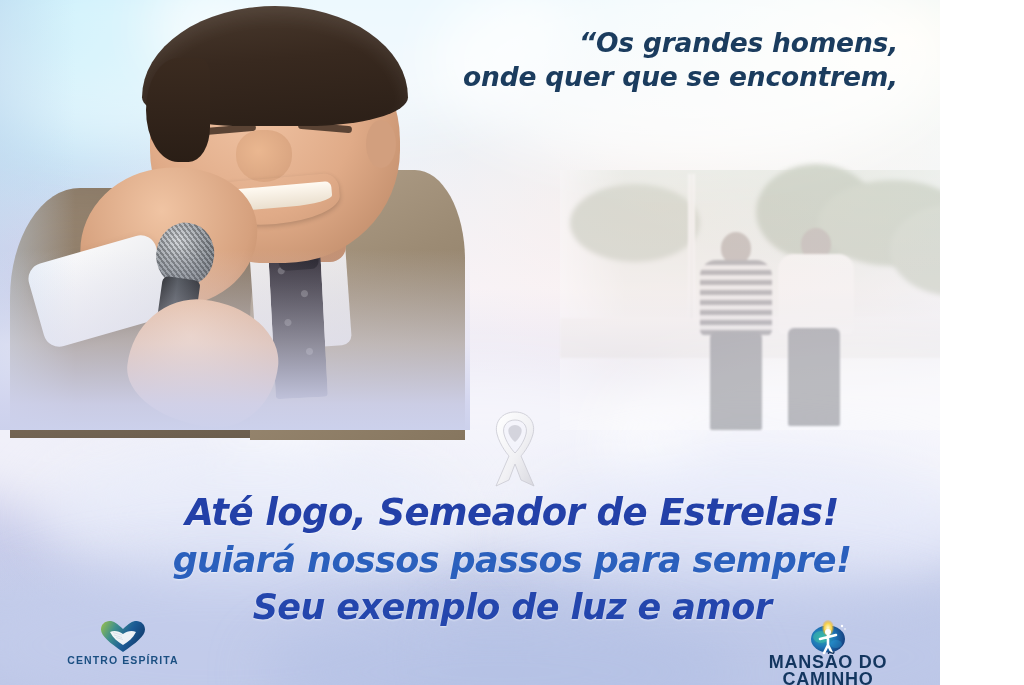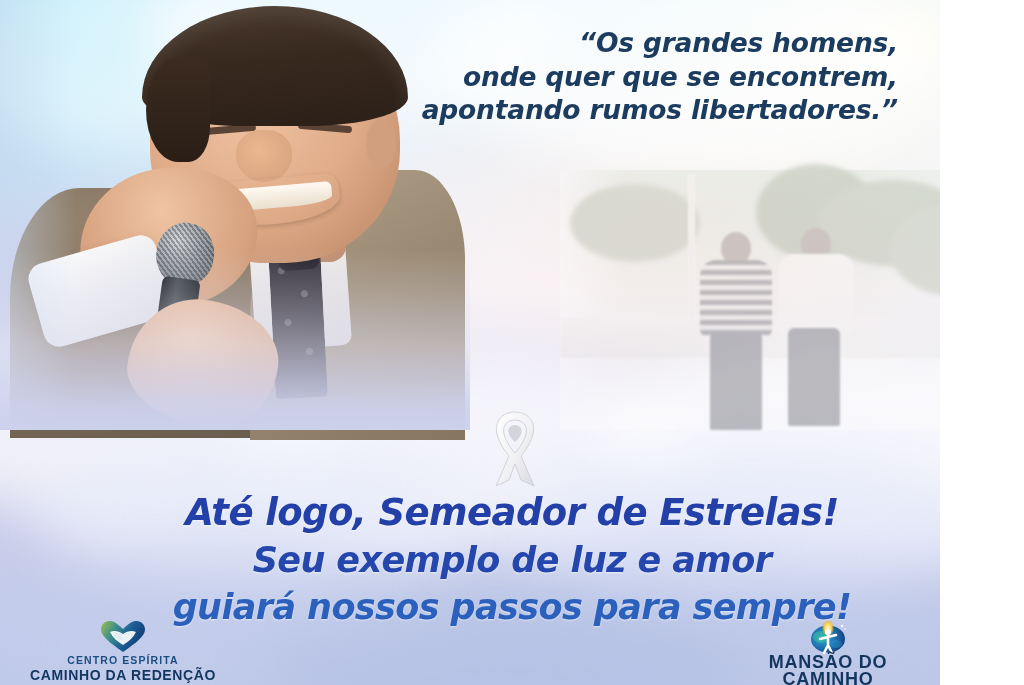--- a/index.html
+++ b/index.html
@@ -268,62 +268,60 @@
       <div class="p-mic-ball"></div>
       <div class="p-mic-body"></div>
     </div>
     <div class="p-hand2"></div>
     <div class="p-fade"></div>
   </div>
 
   <div class="quote">
     <div class="quote-line">“Os grandes homens,</div>
     <div class="quote-line">onde quer que se encontrem,</div>
-    <div class="quote-line">apontando rumos libertadores.”</div>
   </div>
 
   <div class="ribbon">
     <svg width="66" height="80" viewBox="0 0 66 80">
       <defs>
         <linearGradient id="rbg" x1="0" y1="0" x2="1" y2="1">
           <stop offset="0%" stop-color="#ffffff"></stop>
           <stop offset="55%" stop-color="#f1f1f4"></stop>
           <stop offset="100%" stop-color="#d8d8df"></stop>
         </linearGradient>
       </defs>
       <path d="M33 4 C20 4 12 14 15 26 C18 38 27 48 27 48 L14 78 L27 72 L33 56 L39 72 L52 78 L39 48 C39 48 48 38 51 26 C54 14 46 4 33 4 Z
                M33 12 C41 12 46 18 44 26 C42 34 36 42 33 45 C30 42 24 34 22 26 C20 18 25 12 33 12 Z" fill="url(#rbg)" stroke="#c9c9d2" stroke-width="0.8"></path>
       <path d="M27 20 C30 16 36 16 39 20 C41 24 38 30 33 34 C28 30 25 24 27 20 Z" fill="#b9b9c4" opacity="0.55"></path>
     </svg>
   </div>
 
   <div class="headline">
     <div class="hl hl1">Até logo, Semeador de Estrelas!</div>
+    <div class="hl hl3">guiará nossos passos para sempre!</div>
     <div class="hl hl2">Seu exemplo de luz e amor</div>
-    <div class="hl hl3">guiará nossos passos para sempre!</div>
   </div>
 
   <div class="logo-left">
     <div class="logo-mark">
       <svg width="46" height="34" viewBox="0 0 46 34">
         <defs>
           <linearGradient id="hg" x1="0" y1="0" x2="1" y2="0.4">
             <stop offset="0%" stop-color="#9cc24a"></stop>
             <stop offset="35%" stop-color="#3f8f8c"></stop>
             <stop offset="70%" stop-color="#1c5b96"></stop>
             <stop offset="100%" stop-color="#123f72"></stop>
           </linearGradient>
         </defs>
         <path d="M23 32 C10 23 1 16 1 9.5 C1 4.5 5 1 9.5 1 C14 1 17 3.5 23 9 C29 3.5 32 1 36.5 1 C41 1 45 4.5 45 9.5 C45 16 36 23 23 32 Z" fill="url(#hg)"></path>
         <path d="M10 12 C14 10 19 11 23 14 C27 11 32 10 36 12 C33 18 28 22 23 25 C18 22 13 18 10 12 Z" fill="#ffffff" opacity="0.92"></path>
         <path d="M13 12.5 L22 15 M14 15 L22 17.5 M16 17.5 L23 19.5" stroke="#cfd9e4" stroke-width="0.7" fill="none"></path>
       </svg>
     </div>
     <div class="logo-txt1">CENTRO ESPÍRITA</div>
-    <div class="logo-txt2">CAMINHO DA REDENÇÃO</div>
   </div>
 
   <div class="logo-right">
     <div class="logo-mark">
       <svg width="44" height="36" viewBox="0 0 44 36">
         <defs>
           <radialGradient id="gg" cx="0.35" cy="0.45" r="0.75">
             <stop offset="0%" stop-color="#2fb0a8"></stop>
             <stop offset="45%" stop-color="#1f77b8"></stop>
             <stop offset="100%" stop-color="#12306f"></stop>

